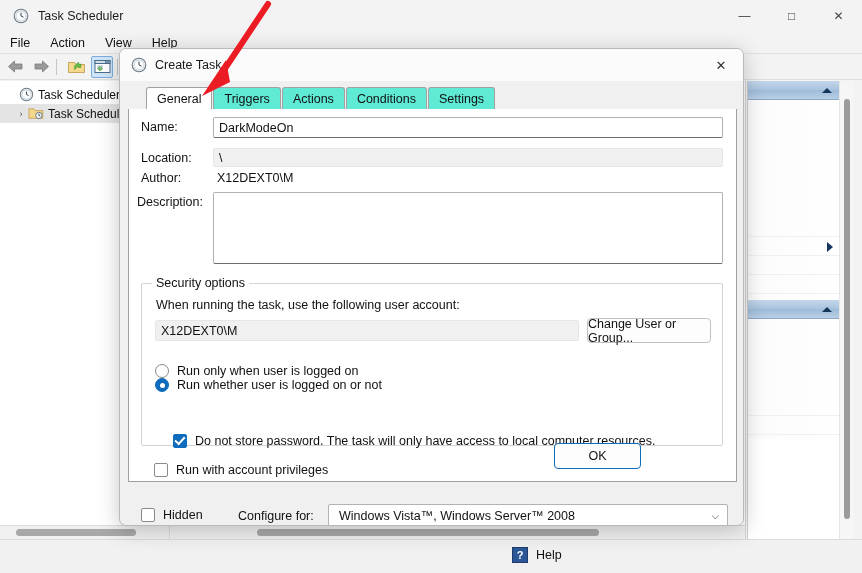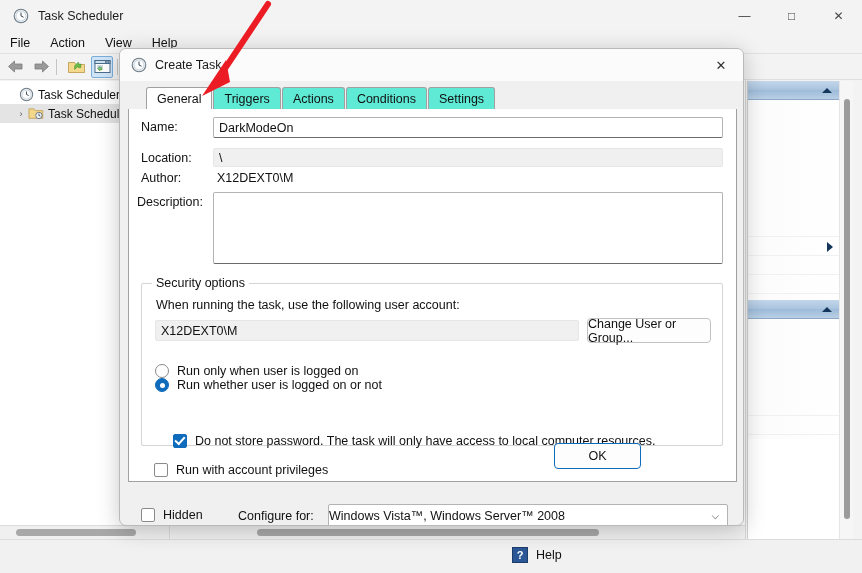--- a/index.html
+++ b/index.html
@@ -232,21 +232,21 @@
   .btn {
     background: #fdfdfd; border: 1px solid #c2c2c2; border-radius: 4px;
     font-size: 12.5px; color: #111;
     display: flex; align-items: center; justify-content: center;
   }
   .btn.default { border: 1px solid #0f6cbd; }
 
   .combo {
     position: absolute; border: 1px solid #b3b3b3; background: #fff;
     border-radius: 2px; display: flex; align-items: center;
-    font-size: 12.5px; color: #111; padding-left: 0;
+    font-size: 12.5px; color: #111; padding-left: 10px;
   }
   .combo .chev {
     position: absolute; right: 8px; color: #555; font-size: 10px;
   }
 
   .dlg-footer { position: absolute; left: 0; bottom: 0; width: 625px; height: 45px; }
 
   
   .arrow-svg { position: absolute; left: 190px; top: -2px; pointer-events: none; }
 </style>

